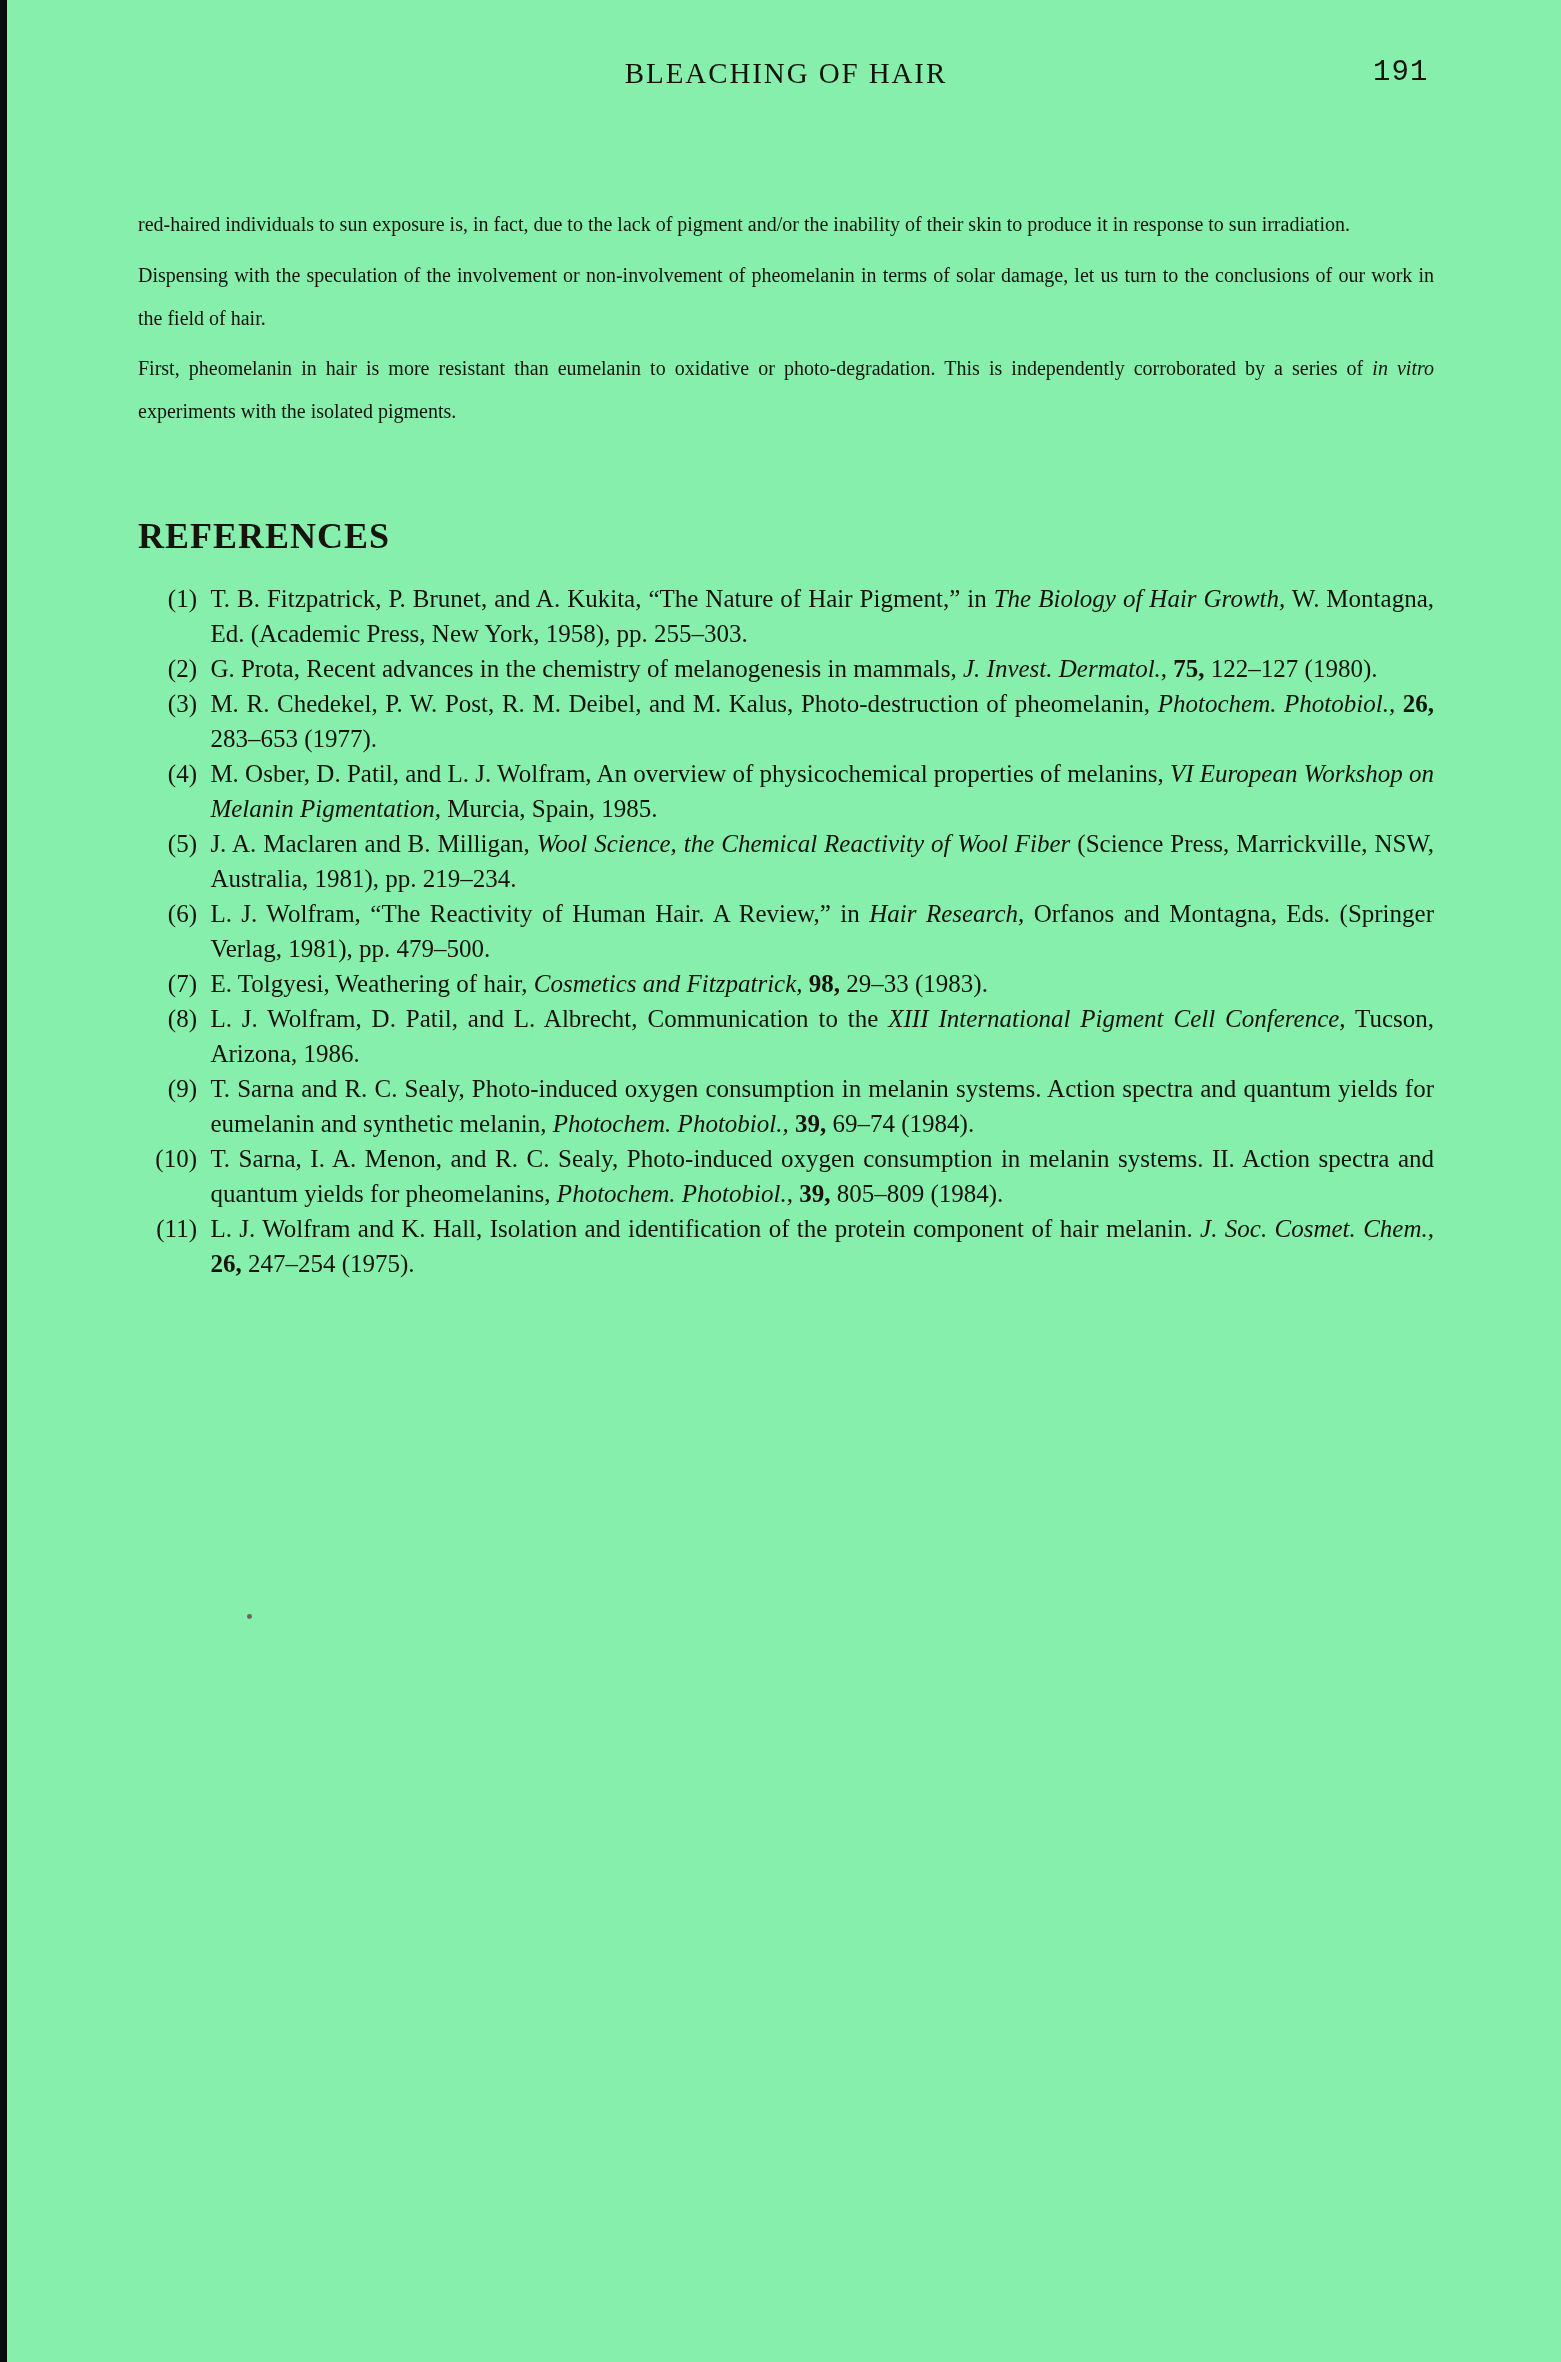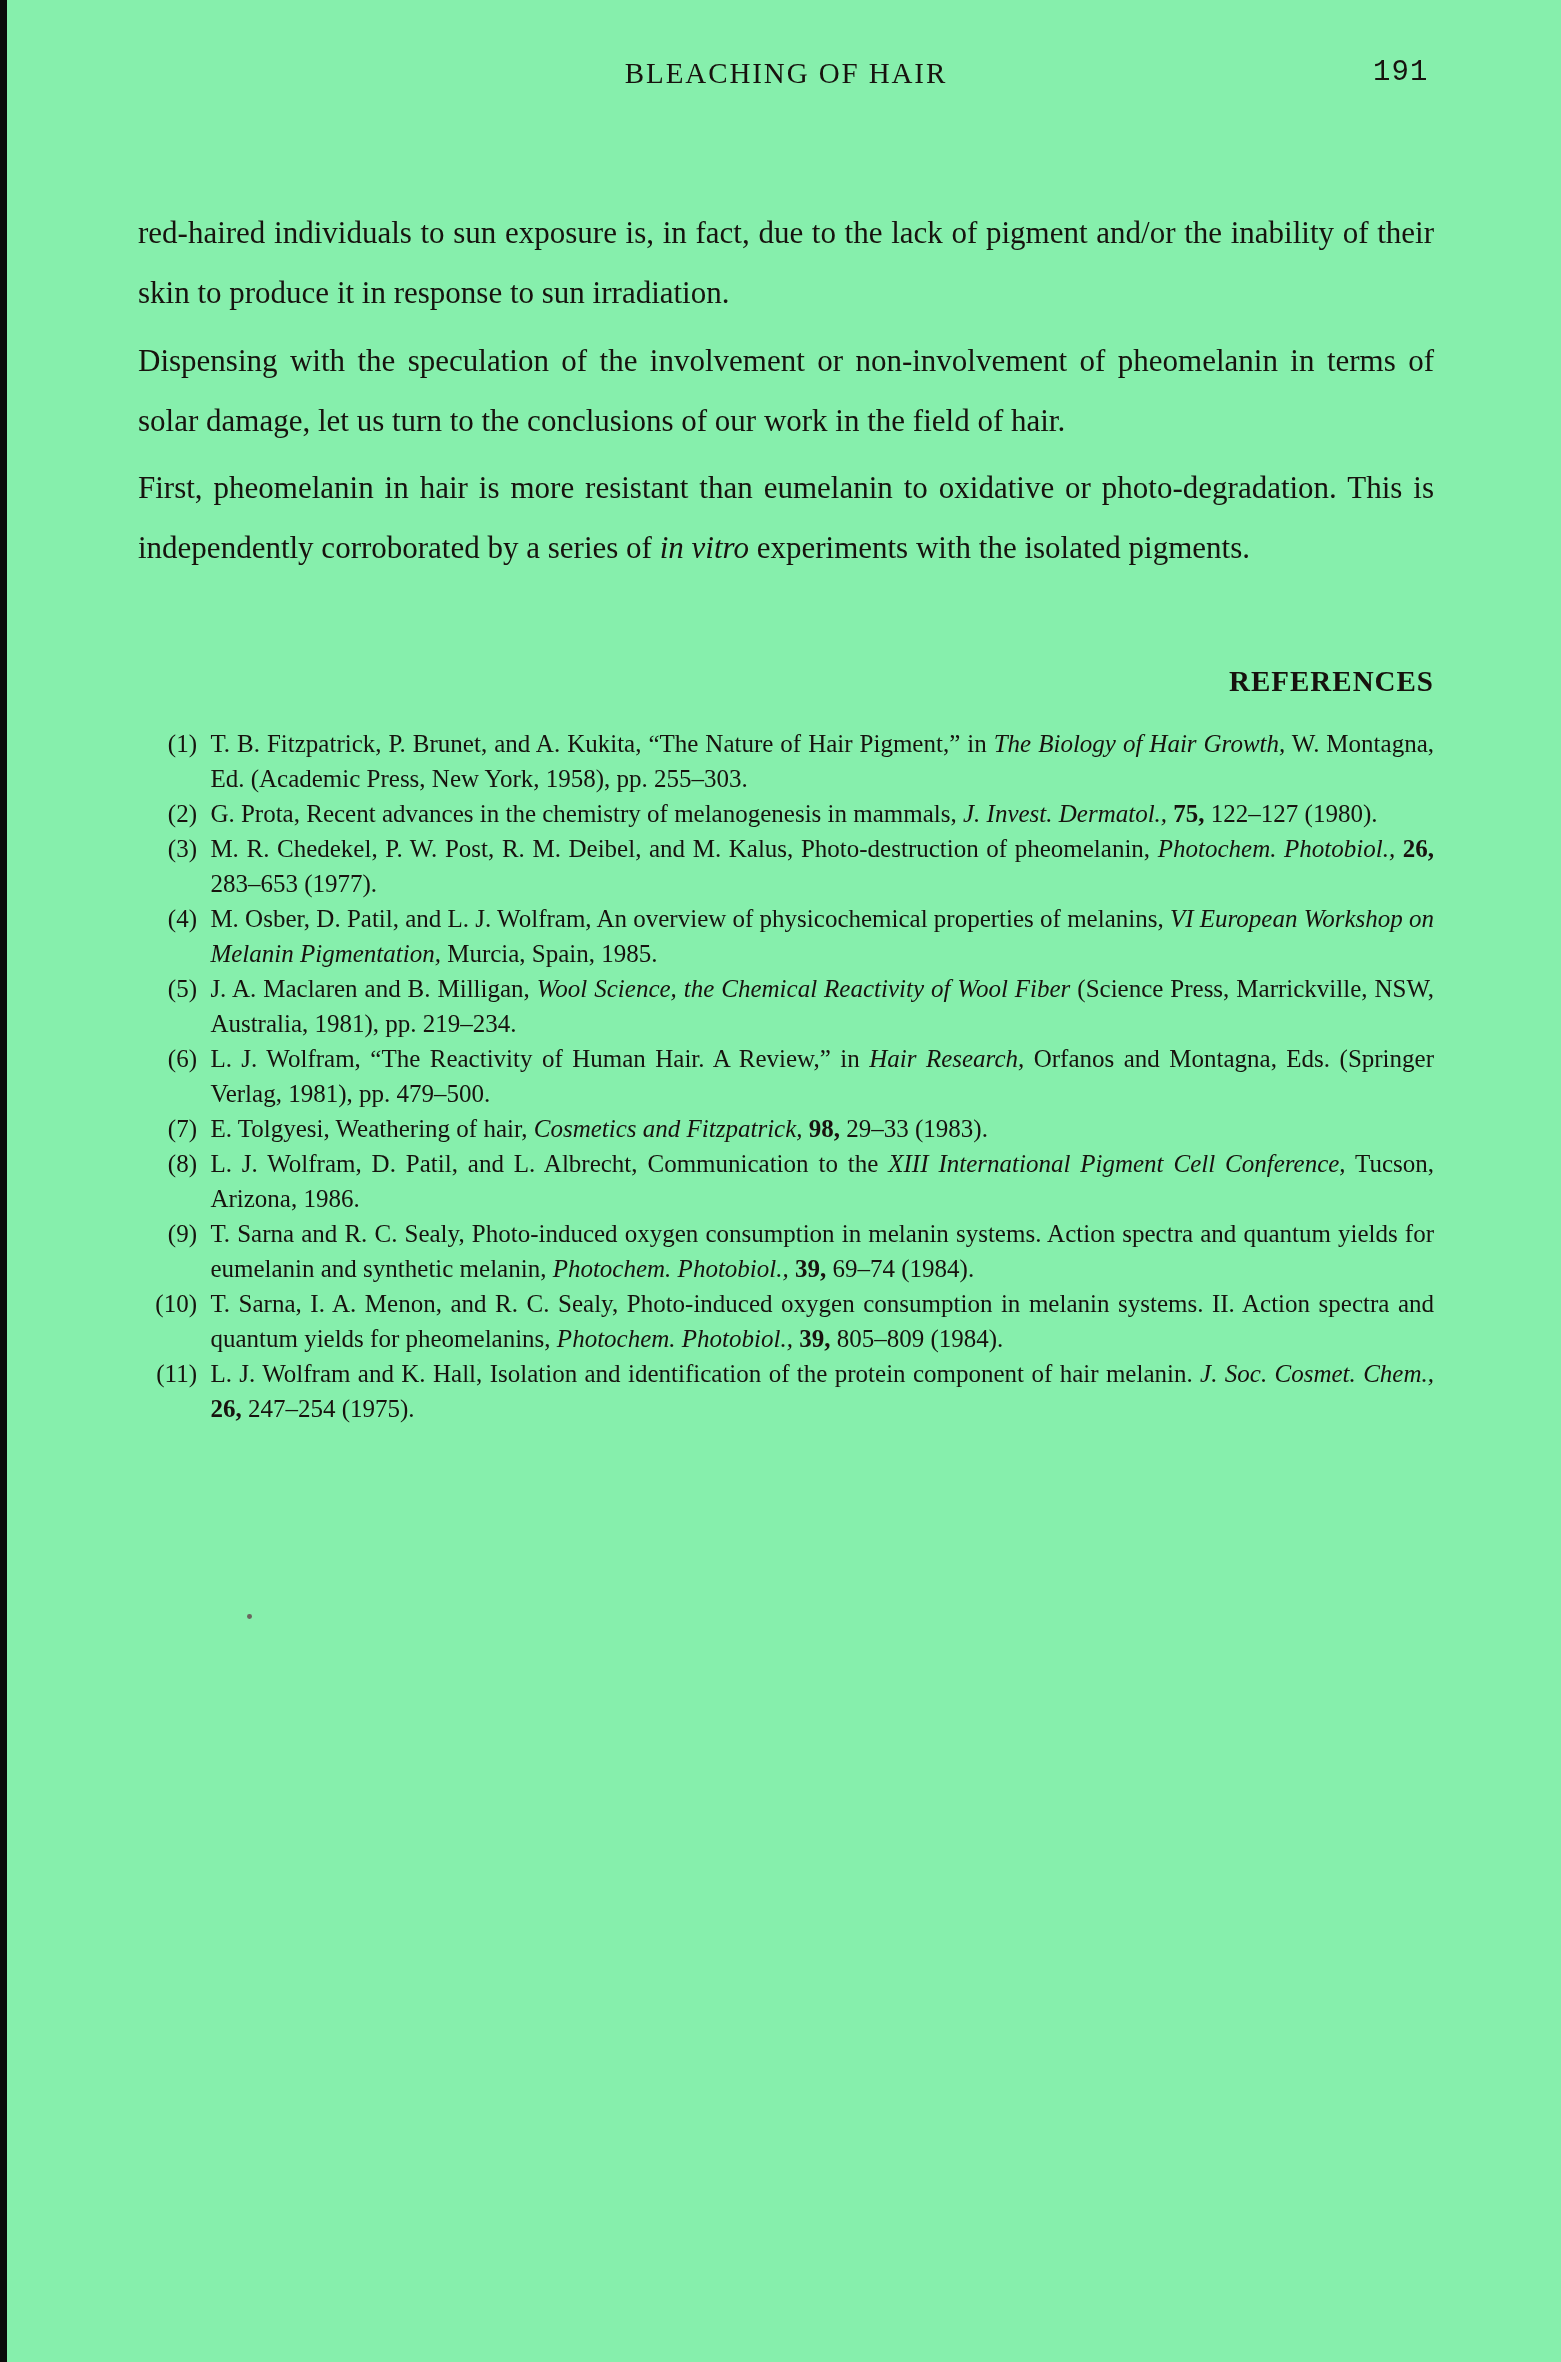--- a/index.html
+++ b/index.html
@@ -45,31 +45,30 @@
     font-family: Liberation Mono, monospace;
   }
   .content {
     position: absolute;
     top: 203px;
     left: 138px;
     width: 1296px;
   }
   .paragraph {
     margin: 0 0 7.6px 0;
-    font-size: 31px;
-    line-height: 60px;
+    font-size: 20px;
+    line-height: 43px;
     text-align: justify;
   }
   .references-heading {
     margin: 88px 0 0 0;
-    font-size: 29px;
+    font-size: 36px;
     font-weight: bold;
     letter-spacing: 1px;
     line-height: 31px;
-    text-align: right;
   }
   .references-list {
     list-style: none;
     margin: 29px 0 0 0;
     padding: 0;
     font-size: 25px;
     line-height: 35px;
   }
   .ref {
     display: flex;

